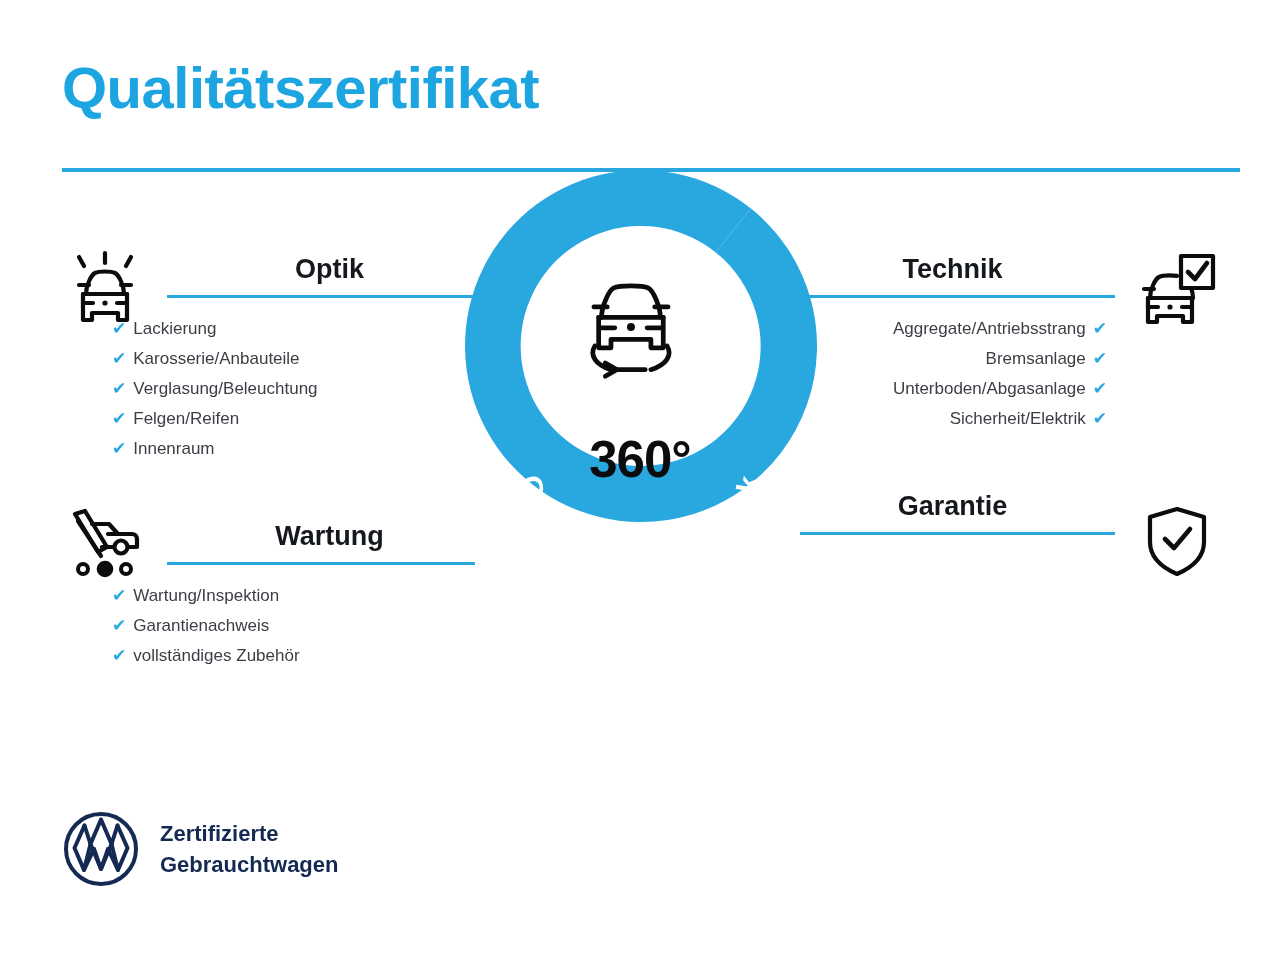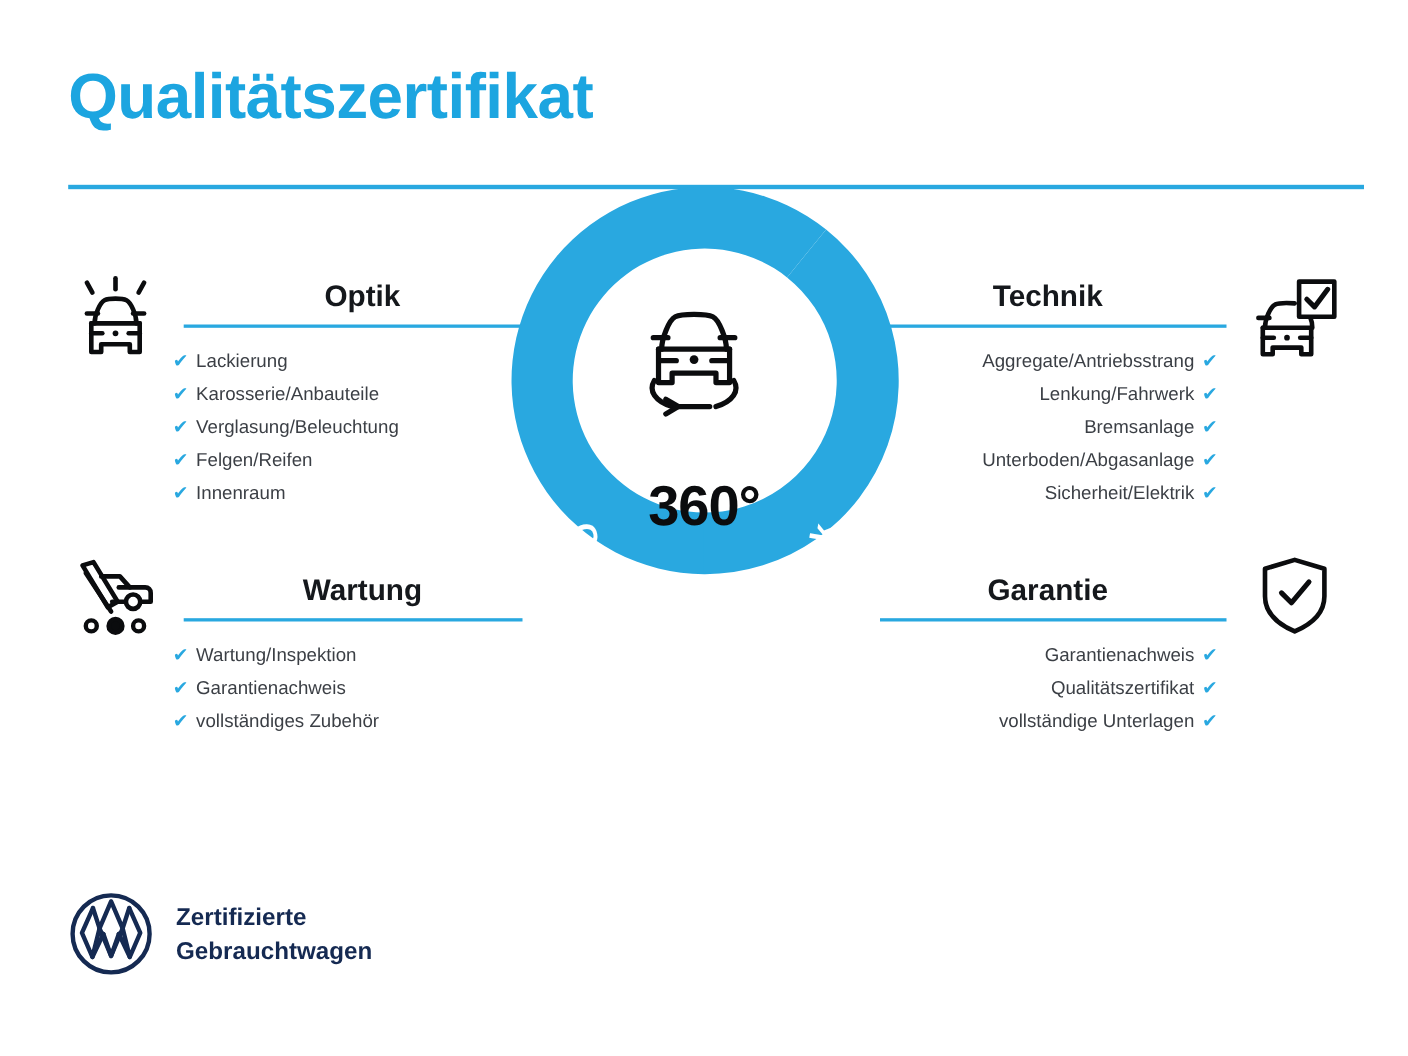--- a/index.html
+++ b/index.html
@@ -63,21 +63,21 @@
   .underline {
     position: absolute;
     height: 3px;
     background: #29A8E0;
     bottom: 2px;
   }
 
   
   .col-left .block-title { margin-left: 105px; text-align: center; }
   .col-left .underline   { left: 105px; width: 308px; }
-  .col-left .item-list   { margin-left: 95px; text-align: left; }
+  .col-left .item-list   { margin-left: 50px; text-align: left; }
   .col-left .item        { text-align: left; }
 
   
   .col-right .block-title { margin-right: 105px; text-align: center; }
   .col-right .underline   { left: 10px; width: 315px; }
   .col-right .item-list   { margin-right: 113px; text-align: right; }
   .col-right .item        { text-align: right; }
 
   .item-list { margin-top: 14px; }
   .item {
@@ -240,36 +240,30 @@
       </svg>
     </div>
 
     <div class="block">
       <div class="block-head">
         <div class="block-title">Technik</div>
         <div class="underline"></div>
       </div>
       <div class="item-list">
         <div class="item"><span>Aggregate/Antriebsstrang</span><span class="check">✔</span></div>
-        <div class="item"><span>Lenkung/Fahrwerk</span><span class="check">✔</span></div>
         <div class="item"><span>Bremsanlage</span><span class="check">✔</span></div>
         <div class="item"><span>Unterboden/Abgasanlage</span><span class="check">✔</span></div>
         <div class="item"><span>Sicherheit/Elektrik</span><span class="check">✔</span></div>
       </div>
     </div>
 
     <div class="block">
       <div class="block-head">
         <div class="block-title">Garantie</div>
         <div class="underline"></div>
-      </div>
-      <div class="item-list">
-        <div class="item"><span>Garantienachweis</span><span class="check">✔</span></div>
-        <div class="item"><span>Qualitätszertifikat</span><span class="check">✔</span></div>
-        <div class="item"><span>vollständige Unterlagen</span><span class="check">✔</span></div>
       </div>
     </div>
   </div>
 
   <div class="badge">
     <svg viewBox="0 0 344 364">
       <defs>
         <path id="arcPath" d="M 52 204 A 120 120 0 0 0 292 204"></path>
       </defs>
 

